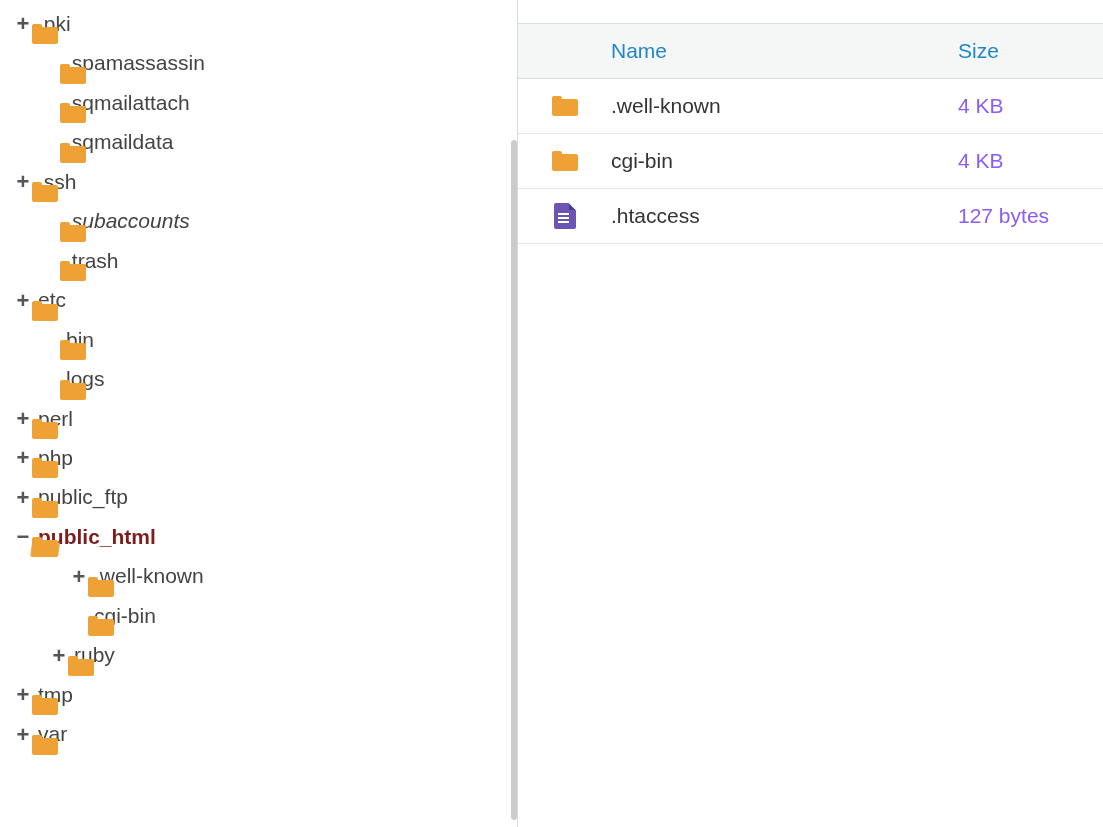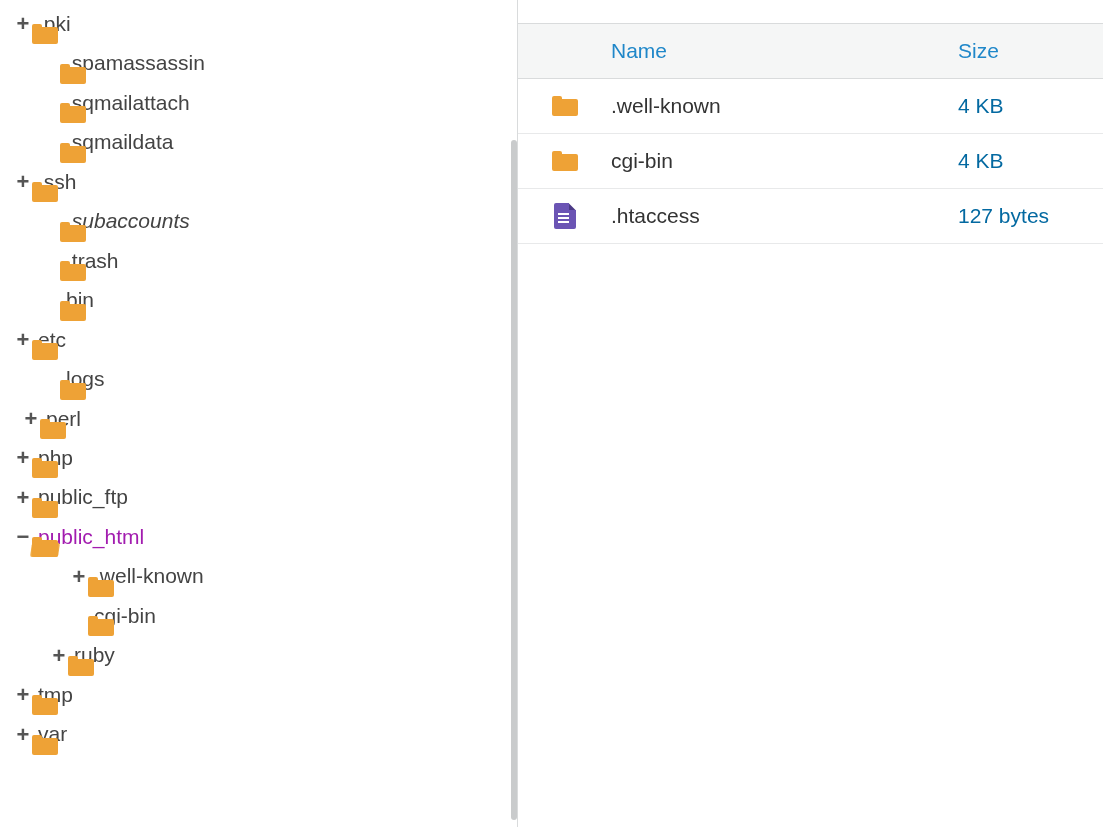--- a/index.html
+++ b/index.html
@@ -9,21 +9,21 @@
   .divider { width:10px; background:#fff; position:relative; }
   .divider::before { content:""; position:absolute; left:4px; top:140px; width:6px; height:680px; background:#c9cbcc; border-radius:3px;}
   .main { flex:1; border-left:1px solid #d9dbdc; display:flex; flex-direction:column; }
   .topgap { height:24px; border-bottom:1px solid #d9dbdc; }
   .thead { display:flex; align-items:center; background:#f5f6f6; border-bottom:1px solid #d9dbdc; height:55px; }
   .th-name { padding-left:93px; color:#1f87c9; width:440px; cursor:pointer;}
   .th-size { color:#1f87c9; cursor:pointer;}
   .row { display:flex; align-items:center; height:55px; border-bottom:1px solid #e8e9ea; cursor:pointer;}
   .row .icon-wrap { width:93px; display:flex; justify-content:center; }
   .row .name { width:347px; color:#333;}
-  .row .size { color:#0369a1;}
+  .row .size { color:#8b5cf6;}
   
   .folder { position:relative; width:26px; height:20px;}
   .folder::before { content:""; position:absolute; top:0; left:0; width:10px; height:5px; background:#eea236; border-radius:2px 2px 0 0;}
   .folder::after { content:""; position:absolute; top:3px; left:0; width:26px; height:17px; background:#eea236; border-radius:2px;}
   .folder.open::before { background:#eea236;}
   .folder.open::after { background:#eea236;}
   .folder.open .flap { position:absolute; top:6px; left:-1px; width:28px; height:14px; background:#f0ab44; border-radius:2px; transform:skewX(-8deg);}
   
   .fileicon { position:relative; width:22px; height:26px; background:#6b54b4; border-radius:2px;}
   .fileicon::before { content:""; position:absolute; right:0; top:0; width:7px; height:7px; background:#fff; clip-path: polygon(0 0, 100% 100%, 0 100%); }
@@ -32,39 +32,39 @@
   .fileicon .dog::after { content:""; position:absolute; left:0; top:0; width:7px; height:7px; background:#4b3a86; clip-path: polygon(0 0, 100% 100%, 0 100%);}
   .fileicon .lines { position:absolute; left:4px; top:10px;}
   .fileicon .lines span { display:block; width:11px; height:2px; background:#fff; margin-bottom:2px;}
   
   .tree { list-style:none; margin:0; padding:0; }
   .tree li { line-height:38px; white-space:nowrap;}
   .tree .toggle { display:inline-block; width:18px; text-align:center; font-weight:900; color:#555; cursor:pointer; font-size:22px; vertical-align:middle; user-select:none;}
   .tree .toggle.blank { visibility:hidden; }
   .tree .ficon { display:inline-block; vertical-align:middle; margin-right:6px;}
   .tree .label { vertical-align:middle; color:#444; cursor:pointer;}
-  .tree li.selected > .label { font-weight:400; color:#a21caf;}
+  .tree li.selected > .label { font-weight:700; color:#7f1d1d;}
 </style>
 </head>
 <body>
 
 <div class="wrap">
   <div class="sidebar">
     <ul class="tree" id="tree">
         <li style="padding-left: 0px;"><span class="toggle">+</span><span class="ficon"><span class="folder"></span></span><span class="label">.pki</span></li>
         <li style="padding-left: 28px;"><span class="toggle blank">+</span><span class="ficon"><span class="folder"></span></span><span class="label">.spamassassin</span></li>
         <li style="padding-left: 28px;"><span class="toggle blank">+</span><span class="ficon"><span class="folder"></span></span><span class="label">.sqmailattach</span></li>
         <li style="padding-left: 28px;"><span class="toggle blank">+</span><span class="ficon"><span class="folder"></span></span><span class="label">.sqmaildata</span></li>
         <li style="padding-left: 0px;"><span class="toggle">+</span><span class="ficon"><span class="folder"></span></span><span class="label">.ssh</span></li>
         <li style="padding-left: 28px; font-style: italic;"><span class="toggle blank">+</span><span class="ficon"><span class="folder"></span></span><span class="label">.subaccounts</span></li>
         <li style="padding-left: 28px;"><span class="toggle blank">+</span><span class="ficon"><span class="folder"></span></span><span class="label">.trash</span></li>
+        <li style="padding-left: 0px;"><span class="toggle">+</span><span class="ficon"><span class="folder"></span></span><span class="label">etc</span></li>
         <li style="padding-left: 28px;"><span class="toggle blank">+</span><span class="ficon"><span class="folder"></span></span><span class="label">bin</span></li>
-        <li style="padding-left: 0px;"><span class="toggle">+</span><span class="ficon"><span class="folder"></span></span><span class="label">etc</span></li>
         <li style="padding-left: 28px;"><span class="toggle blank">+</span><span class="ficon"><span class="folder"></span></span><span class="label">logs</span></li>
-        <li style="padding-left: 0px; margin-left: 8px;"><span class="toggle">+</span><span class="ficon"><span class="folder"></span></span><span class="label">perl</span></li>
+        <li style="padding-left: 0px;"><span class="toggle">+</span><span class="ficon"><span class="folder"></span></span><span class="label">perl</span></li>
         <li style="padding-left: 0px;"><span class="toggle">+</span><span class="ficon"><span class="folder"></span></span><span class="label">php</span></li>
         <li style="padding-left: 0px;"><span class="toggle">+</span><span class="ficon"><span class="folder"></span></span><span class="label">public_ftp</span></li>
         <li class="selected" style="padding-left: 0px;"><span class="toggle">−</span><span class="ficon"><span class="folder open"><span class="flap"></span></span></span><span class="label">public_html</span></li>
         <li style="padding-left: 56px;"><span class="toggle">+</span><span class="ficon"><span class="folder"></span></span><span class="label">.well-known</span></li>
         <li style="padding-left: 56px;"><span class="toggle blank">+</span><span class="ficon"><span class="folder"></span></span><span class="label">cgi-bin</span></li>
         <li style="padding-left: 0px; margin-left: 36px;"><span class="toggle">+</span><span class="ficon"><span class="folder"></span></span><span class="label">ruby</span></li>
         <li style="padding-left: 0px;"><span class="toggle">+</span><span class="ficon"><span class="folder"></span></span><span class="label">tmp</span></li>
         <li style="padding-left: 0px;"><span class="toggle">+</span><span class="ficon"><span class="folder"></span></span><span class="label">var</span></li>
       </ul>
   </div>

